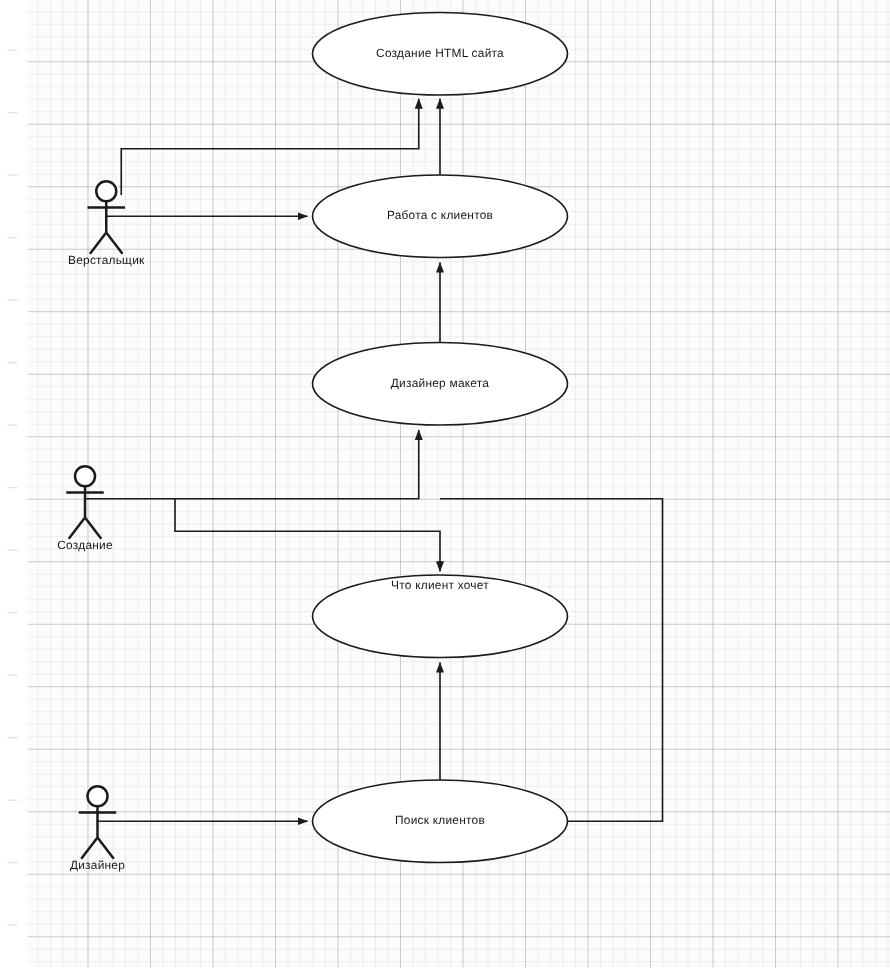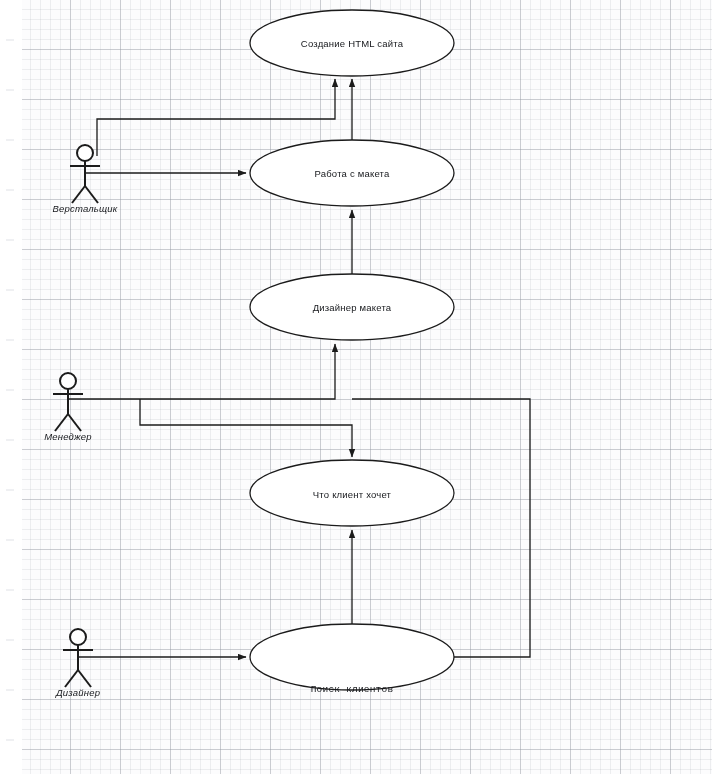--- a/index.html
+++ b/index.html
@@ -76,21 +76,20 @@
     pointer-events: none;
   }
   .actor-label {
     position: absolute;
     text-align: left;
     font-size: 9.5px;
     color: #16181c;
     letter-spacing: 0.2px;
     white-space: nowrap;
     transform: translate(-50%, 0);
-    font-style: italic;
   }
 </style>
 </head>
 <body>
 
 <div id="canvas">
 
   <div id="grid-area"></div>
   <div id="left-margin"></div>
   <div id="bottom-margin"></div>
@@ -170,22 +169,22 @@
         <circle cx="78" cy="637" r="8" fill="#ffffff"></circle>
         <line x1="78" y1="645" x2="78" y2="670"></line>
         <line x1="63" y1="650" x2="93" y2="650"></line>
         <line x1="78" y1="670" x2="65" y2="687"></line>
         <line x1="78" y1="670" x2="91" y2="687"></line>
       </g>
     </g>
   </svg>
 
   <div class="uc-label" style="left:352px; top:43px;">Создание HTML сайта</div>
-  <div class="uc-label" style="left:352px; top:173px;">Работа с макета</div>
+  <div class="uc-label" style="left:352px; top:173px;">Работа с клиентов</div>
   <div class="uc-label" style="left:352px; top:307px;">Дизайнер макета</div>
-  <div class="uc-label" style="left:352px; top:494px;">Что клиент хочет</div>
-  <div class="uc-label" style="left:352px; top:689px;font-family:Liberation Mono, monospace;">Поиск клиентов</div>
+  <div class="uc-label" style="left:352px; top:469px;">Что клиент хочет</div>
+  <div class="uc-label" style="left:352px; top:657px;">Поиск клиентов</div>
 
   <div class="actor-label" style="left:85px; top:203px;">Верстальщик</div>
-  <div class="actor-label" style="left:68px; top:431px;">Менеджер</div>
+  <div class="actor-label" style="left:68px; top:431px;">Создание</div>
   <div class="actor-label" style="left:78px; top:687px;">Дизайнер</div>
 
 </div>
 
 </body></html>

